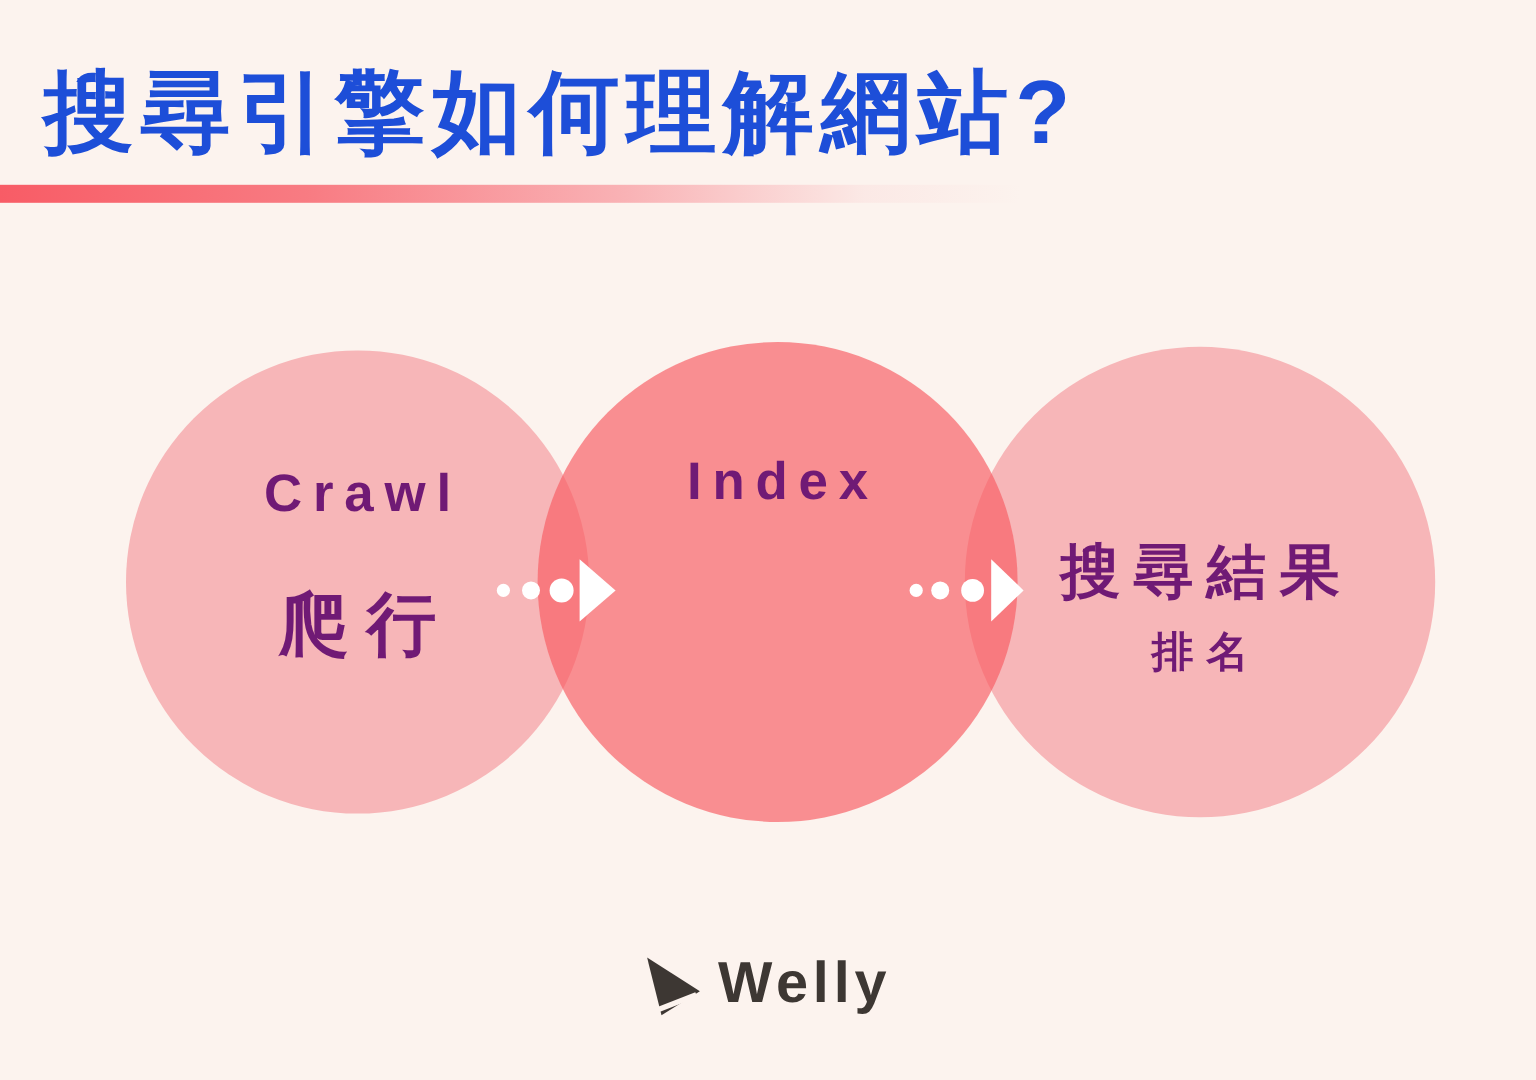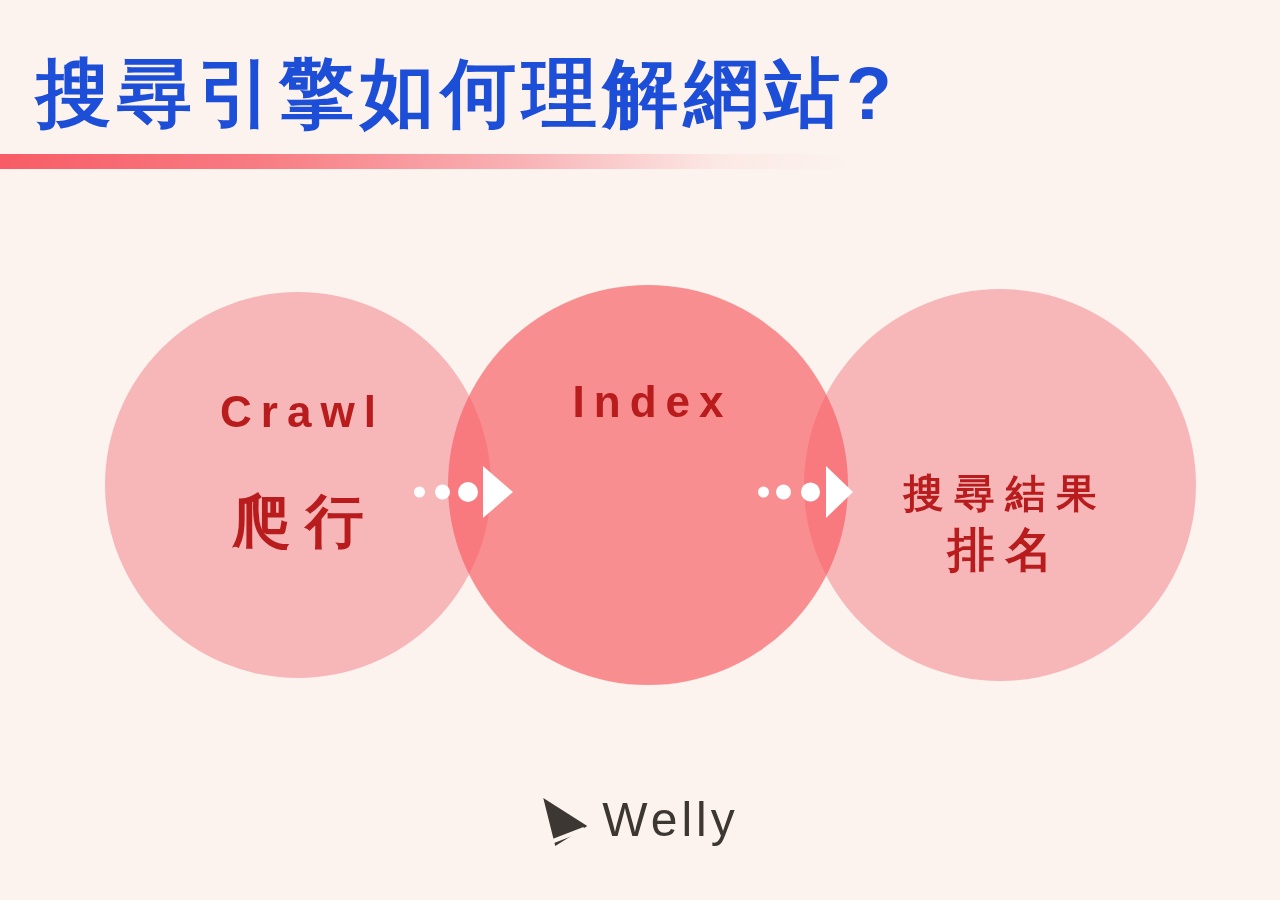--- a/index.html
+++ b/index.html
@@ -60,21 +60,21 @@
     left: 804px; top: 289px;
     width: 392px; height: 392px;
     background: #f7b6b8;
     z-index: 1;
   }
   .circle .en,
   .circle .zh {
     position: absolute;
     left: 0; right: 0;
     text-align: center;
-    color: #b91c1c;
+    color: #701a75;
     font-weight: 800;
     white-space: nowrap;
     z-index: 3;
   }
   .circle .en {
     font-size: 44px;
     line-height: 1;
     letter-spacing: 9px;
     text-indent: 9px;
   }
@@ -82,22 +82,22 @@
     line-height: 1;
     letter-spacing: 11px;
     text-indent: 11px;
   }
   .c-crawl .en { top: 98px; }
   .c-crawl .zh1 { top: 200px; font-size: 58px; letter-spacing: 15px; text-indent: 15px; }
   .c-index .en { top: 95px; }
   .c-index .zh1 { top: 177px; font-size: 50px; letter-spacing: 14px; text-indent: 14px; }
   .c-index .zh2 { top: 240px; font-size: 50px; }
   .c-rank .en { top: 101px; }
-  .c-rank .zh1 { top: 184px; font-size: 40px; }
-  .c-rank .zh2 { top: 237px; font-size: 47px; }
+  .c-rank .zh1 { top: 162px; font-size: 50px; }
+  .c-rank .zh2 { top: 237px; font-size: 35px; }
 
   
   .arrow {
     position: absolute;
     height: 52px;
     z-index: 5;
   }
   .arrow-1 { left: 414px; top: 466px; width: 100px; }
   .arrow-2 { left: 758px; top: 466px; width: 96px; }
   .arrow .dot {
@@ -131,21 +131,21 @@
     transform: translateX(-50%);
     display: flex;
     align-items: center;
     gap: 13px;
     z-index: 6;
   }
   .logo svg { display: block; }
   .brand-name {
     color: #3d3733;
     font-size: 48px;
-    font-weight: 400;
+    font-weight: 700;
     letter-spacing: 4px;
     line-height: 1;
     padding-bottom: 4px;
   }
 </style>
 </head>
 <body>
 
 <div class="page">
 

